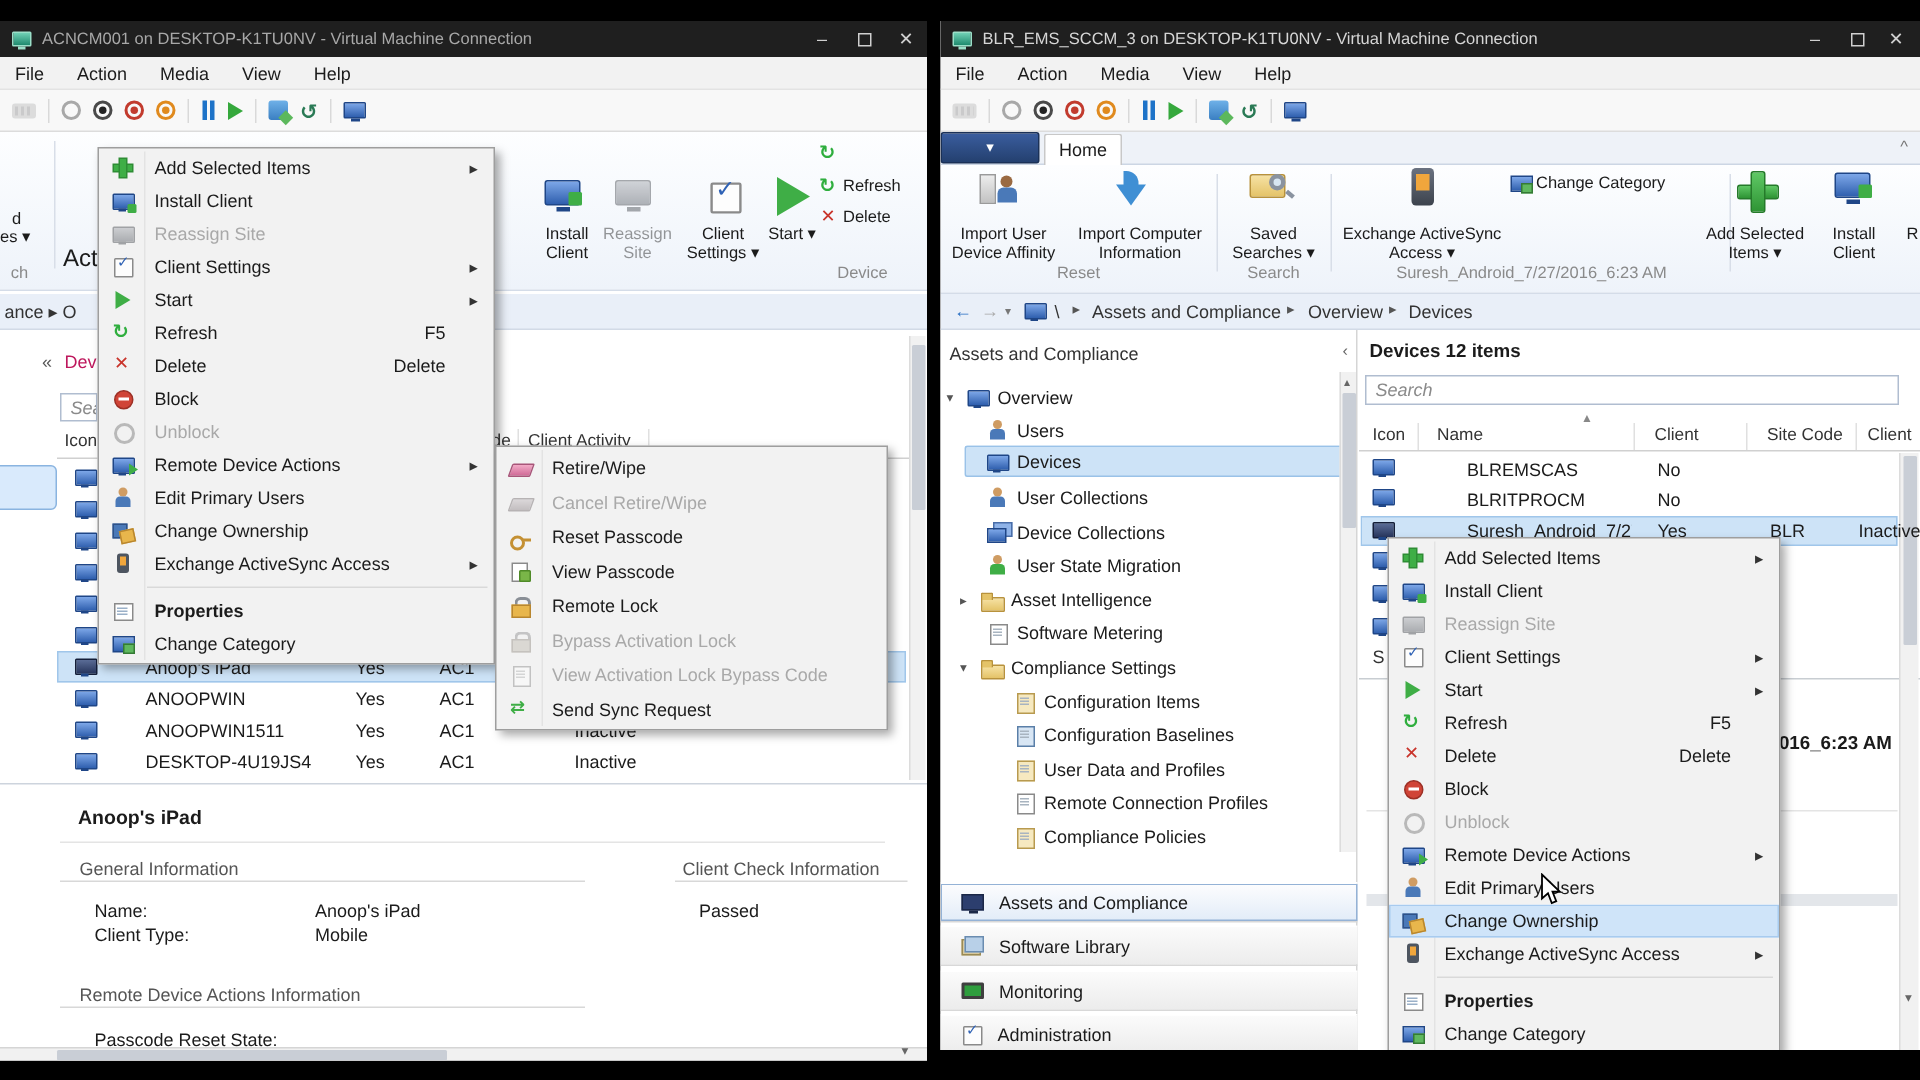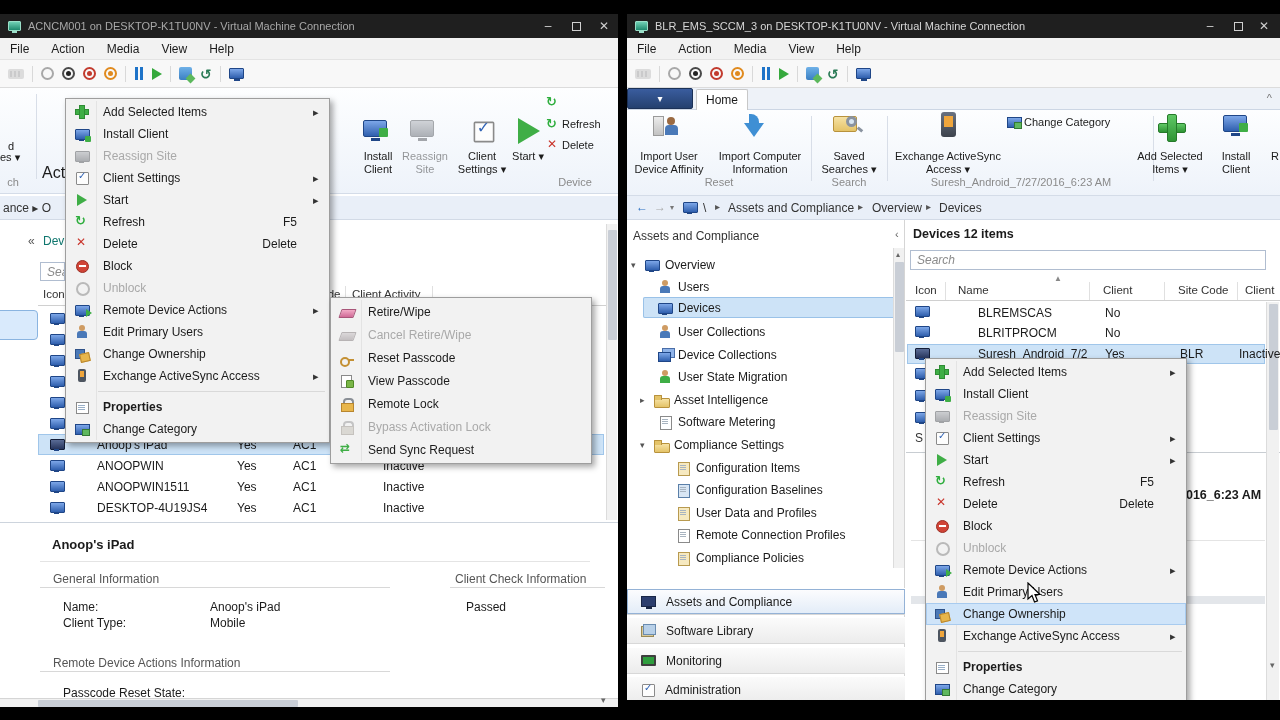--- a/index.html
+++ b/index.html
@@ -222,21 +222,21 @@
       <span class="ic ic-x" style="position:absolute;left:546px;top:51px"></span>
       <div class="abs" style="left:562px;top:51px;font-size:11px">Delete</div>
       <div class="glbl" style="left:540px;top:88px;width:70px">Device</div>
     </div>
 
     <div class="crumbbar" style="top:108px">
       <div class="abs" style="left:3px;top:5px">ance  ▸  O</div>
     </div>
 
     <div class="abs" style="left:28px;top:146px;font-size:12px;color:#555">«</div>
-    <div class="abs" style="left:43px;top:146px;color:#0f766e">Dev</div>
+    <div class="abs" style="left:43px;top:146px;color:#be185d">Dev</div>
     <div class="srchbox" style="left:40px;top:174px;width:25px;height:19px">
       <div class="ph">Search</div>
     </div>
 
     <div class="colhdr" style="left:43px;top:200px">Icon</div>
     <div class="colhdr" style="left:97px;top:200px">Name</div>
     <div class="colhdr" style="left:237px;top:200px">Client</div>
     <div class="colhdr" style="left:290px;top:200px">Site Code</div>
     <div class="colhdr" style="left:352px;top:200px">Client Activity</div>
     <div class="hline" style="left:38px;top:217px;width:568px"></div>
@@ -462,20 +462,26 @@
           <span class="ic ic-lock"></span>
         </span>
         <span class="ml">Remote Lock</span>
       </div>
     <div class="mi dis">
         <span class="mic">
           <span class="ic ic-lock dim"></span>
         </span>
         <span class="ml">Bypass Activation Lock</span>
       </div>
+    <div class="mi dis">
+        <span class="mic">
+          <span class="ic ic-doc dim"></span>
+        </span>
+        <span class="ml">View Activation Lock Bypass Code</span>
+      </div>
     <div class="mi">
         <span class="mic">
           <span class="ic ic-sync"></span>
         </span>
         <span class="ml">Send Sync Request</span>
       </div>
   </div>
 </div>
 
 <div id="winR" class="win">

